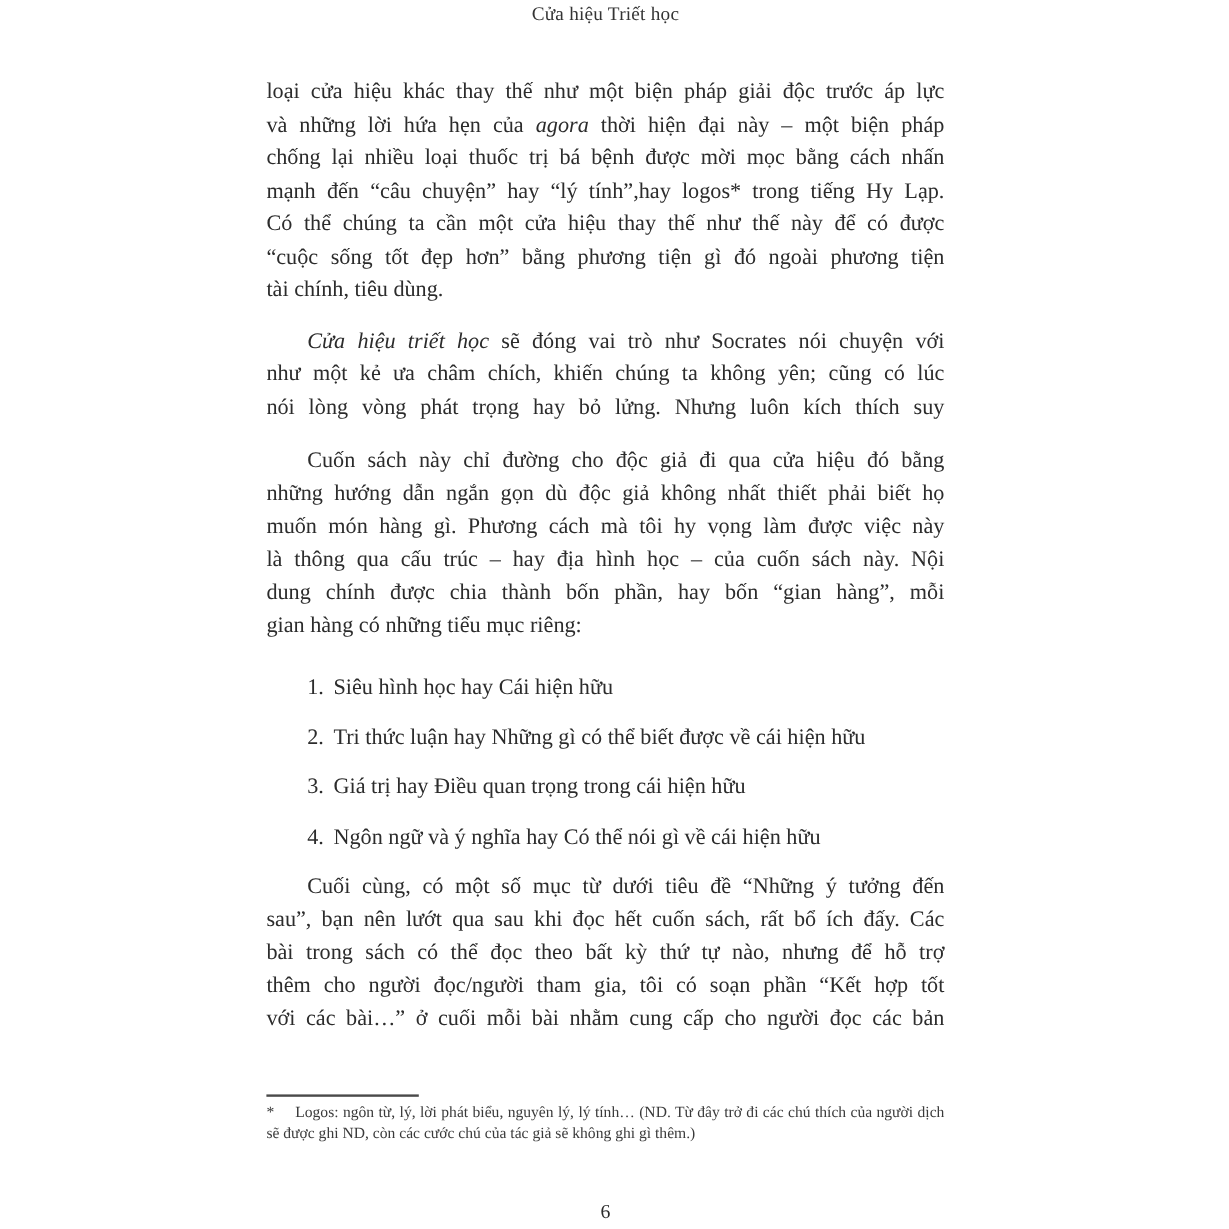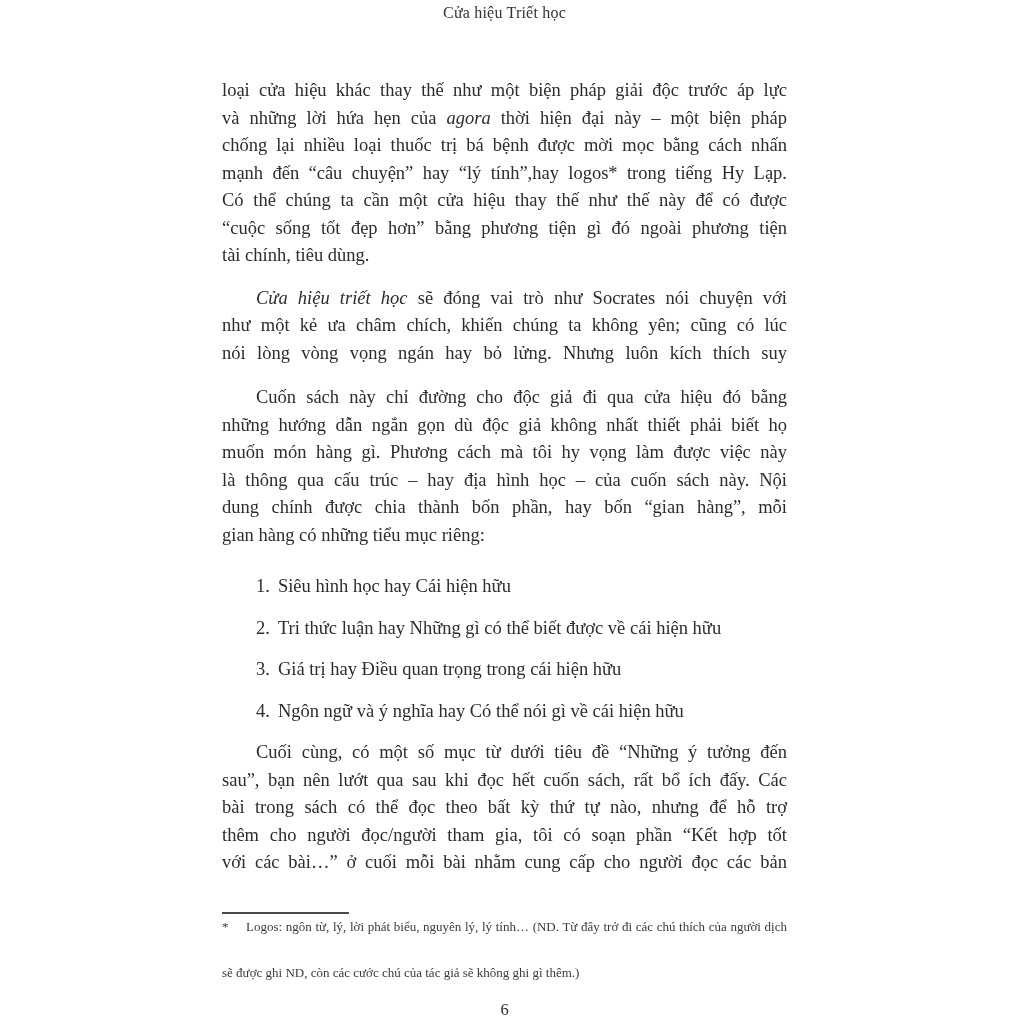--- a/index.html
+++ b/index.html
@@ -6,21 +6,21 @@
   body{background:#ffffff;width:1024px;height:1024px;overflow:hidden;}
   .sheet{
     position:relative;width:844px;height:1024px;background:#ffffff;
     font-family:"Liberation Serif","DejaVu Serif",serif;color:#2c2c2c;
   }
   .running-header{
     position:absolute;top:4px;left:222px;width:565px;
     text-align:center;font-size:16px;color:#343434;letter-spacing:.2px;
   }
   .text-block{
-    position:absolute;left:222px;top:77px;width:565px;
+    position:absolute;left:222px;top:64px;width:565px;
     font-size:18.5px;line-height:27.5px;
   }
   .para{margin:0;}
   .para.gap15{margin-top:15px;}
   .para.gap17{margin-top:17px;}
   .para.gap13{margin-top:13px;}
   .line{white-space:normal;}
   .line.j{text-align:justify;text-align-last:justify;word-spacing:-1.5px;}
   .line.last{text-align:left;text-align-last:left;word-spacing:0;}
   .line.ind{text-indent:34px;}
@@ -29,21 +29,21 @@
   .list-item{padding-left:34px;margin-bottom:14px;}
   .list-item .num{display:inline-block;}
   .list-item .txt{margin-left:8px;}
   .footnote{
     position:absolute;left:222px;top:912px;width:565px;
     font-size:13px;line-height:17px;color:#3a3a3a;
   }
   .footnote-rule{width:127px;height:2px;background:#4a4a4a;margin:0 0 4px 0;}
   .fn-line1{text-align:justify;text-align-last:justify;word-spacing:-1px;}
   .fn-marker{display:inline-block;width:24px;}
-  .fn-line2{text-align:left;margin-top:29px;}
+  .fn-line2{text-align:left;}
   .page-number{
     position:absolute;top:1000px;left:222px;width:565px;
     text-align:center;font-size:16.5px;color:#2c2c2c;
   }
 </style>
 </head>
 <body>
 
 <div class="sheet">
 
@@ -57,21 +57,21 @@
       <div class="line j">chống lại nhiều loại thuốc trị bá bệnh được mời mọc bằng cách nhấn</div>
       <div class="line j">mạnh đến “câu chuyện” hay “lý tính”,hay logos* trong tiếng Hy Lạp.</div>
       <div class="line j">Có thể chúng ta cần một cửa hiệu thay thế như thế này để có được</div>
       <div class="line j">“cuộc sống tốt đẹp hơn” bằng phương tiện gì đó ngoài phương tiện</div>
       <div class="line last">tài chính, tiêu dùng.</div>
     </div>
 
     <div class="para gap15">
       <div class="line j ind"><span class="it">Cửa hiệu triết học</span><span> sẽ đóng vai trò như Socrates nói chuyện với</span></div>
       <div class="line j">như một kẻ ưa châm chích, khiến chúng ta không yên; cũng có lúc</div>
-      <div class="line j">nói lòng vòng vọng ngán hay bỏ lửng. Nhưng luôn kích thích suy</div>
+      <div class="line j">nói lòng vòng phát trọng hay bỏ lửng. Nhưng luôn kích thích suy</div>
     </div>
 
     <div class="para gap17">
       <div class="line j ind">Cuốn sách này chỉ đường cho độc giả đi qua cửa hiệu đó bằng</div>
       <div class="line j">những hướng dẫn ngắn gọn dù độc giả không nhất thiết phải biết họ</div>
       <div class="line j">muốn món hàng gì. Phương cách mà tôi hy vọng làm được việc này</div>
       <div class="line j">là thông qua cấu trúc – hay địa hình học – của cuốn sách này. Nội</div>
       <div class="line j">dung chính được chia thành bốn phần, hay bốn “gian hàng”, mỗi</div>
       <div class="line last">gian hàng có những tiểu mục riêng:</div>
     </div>

